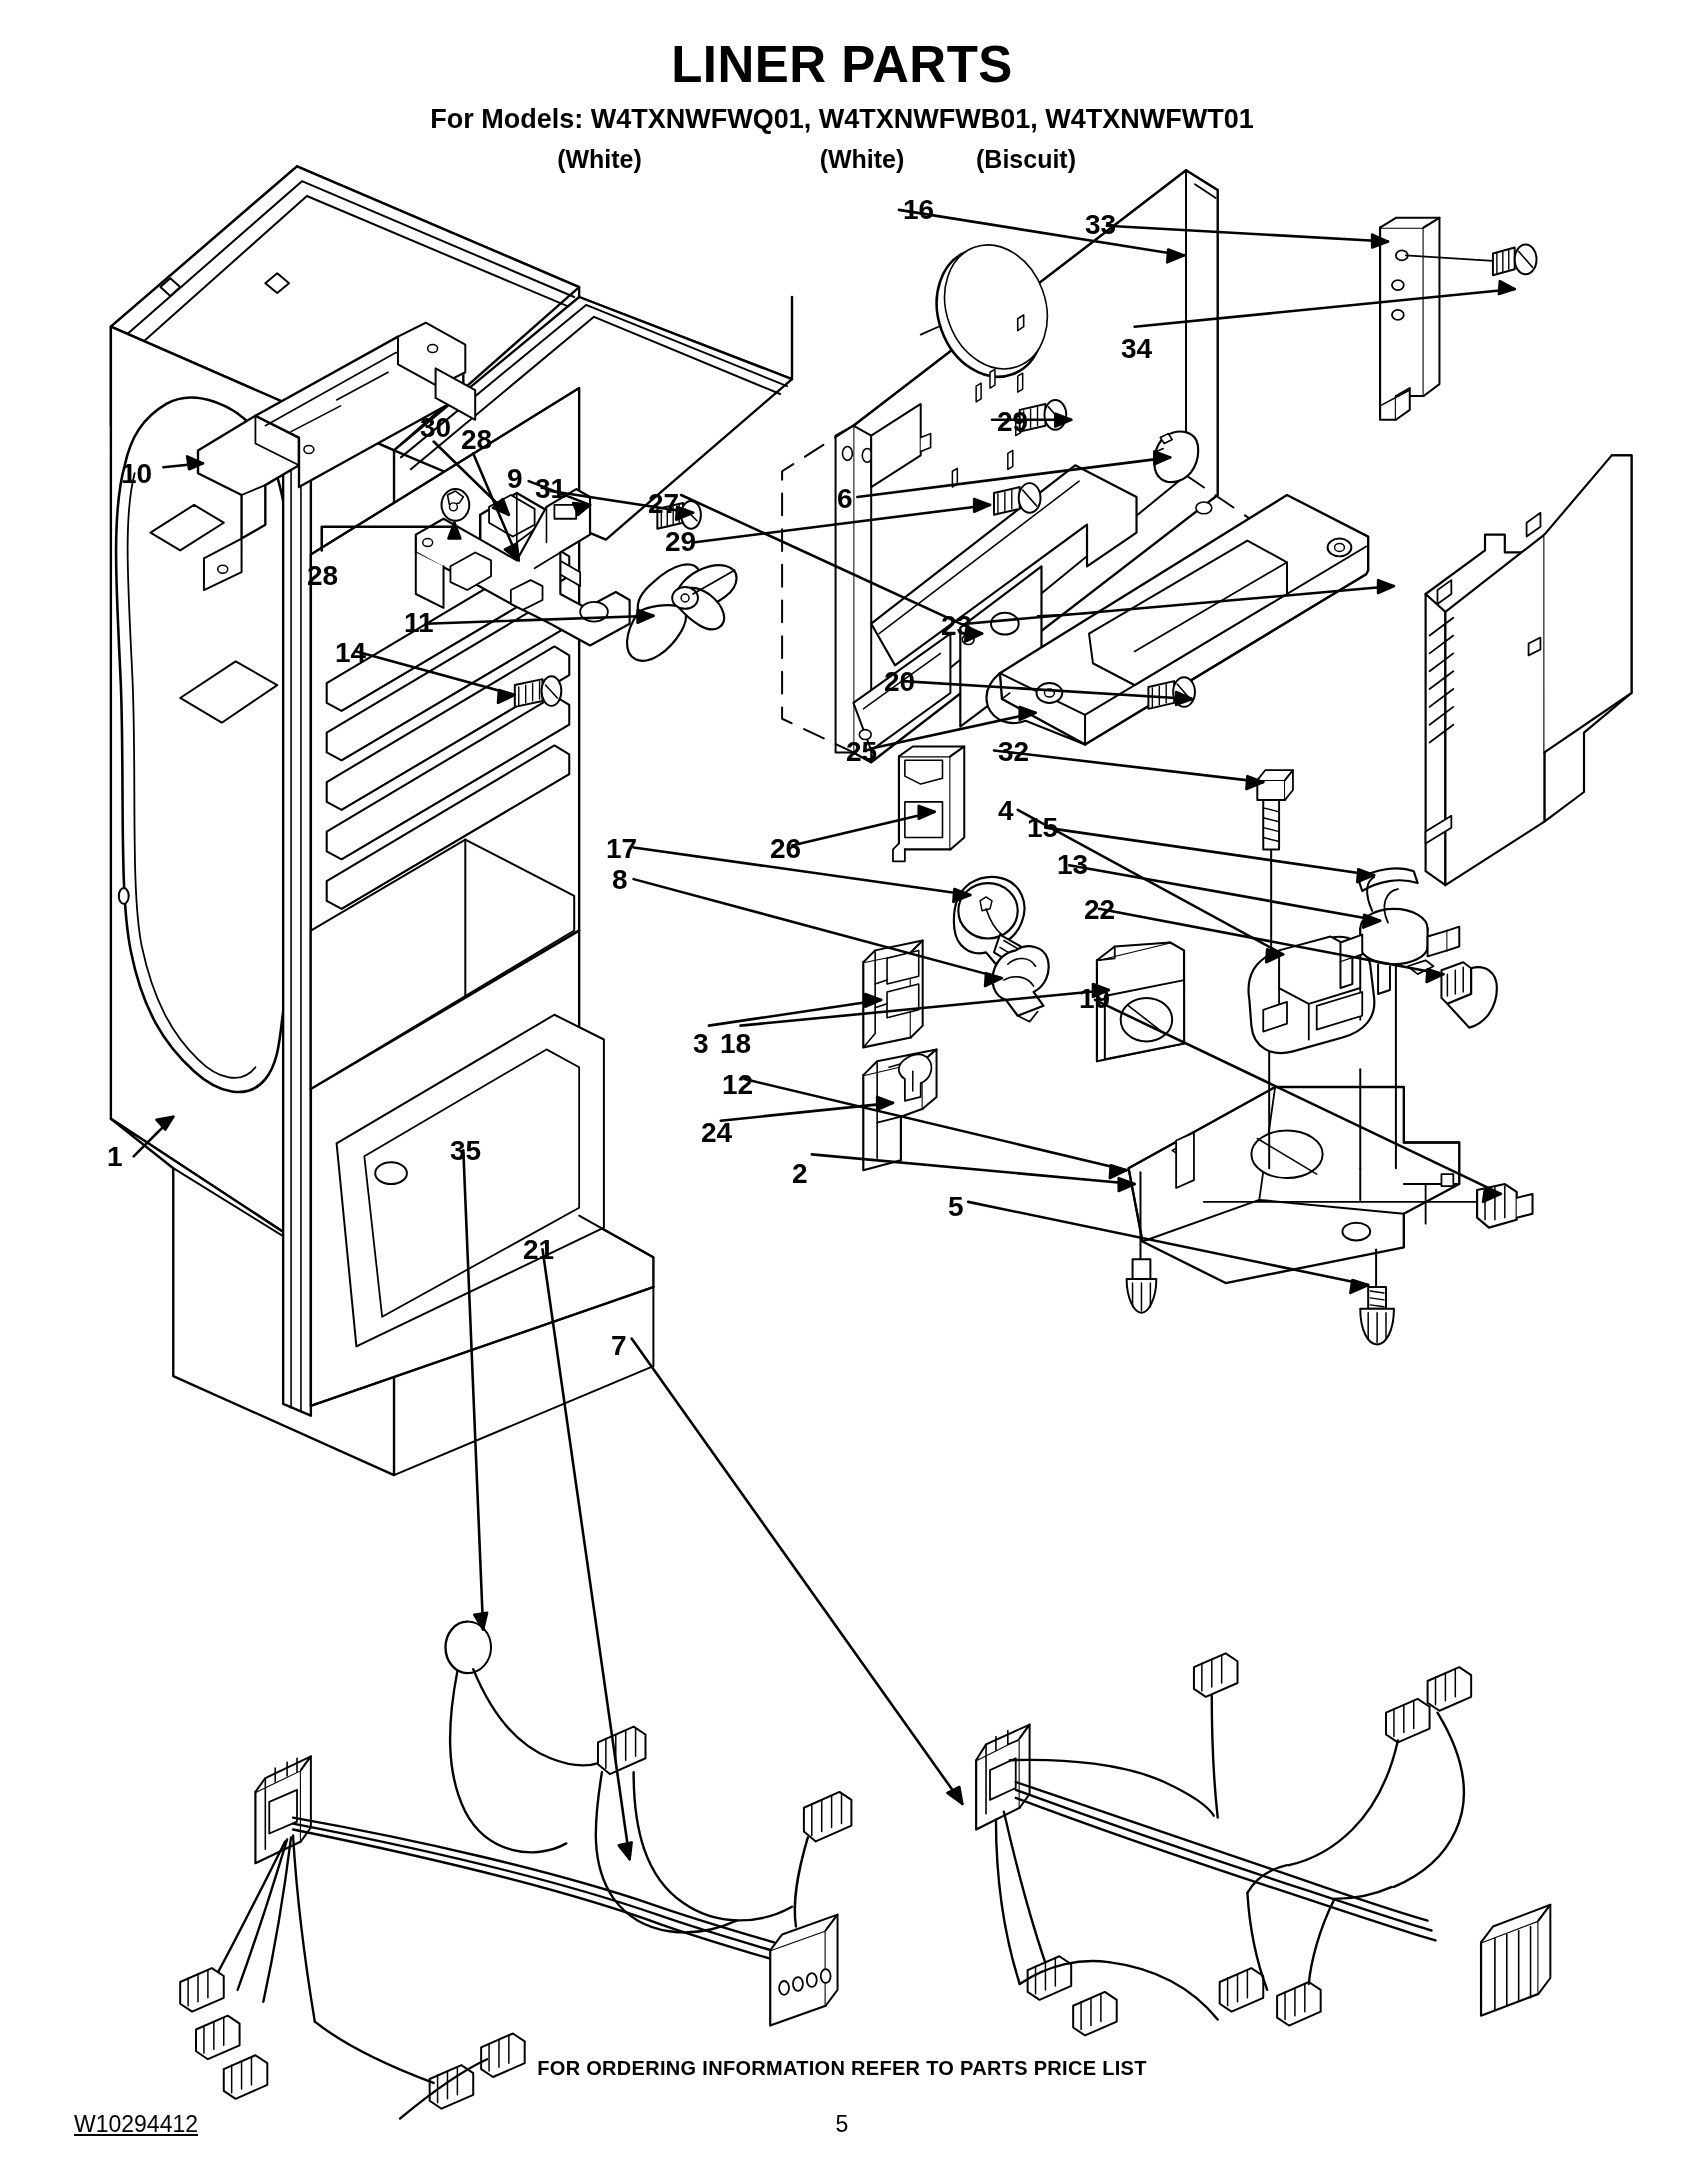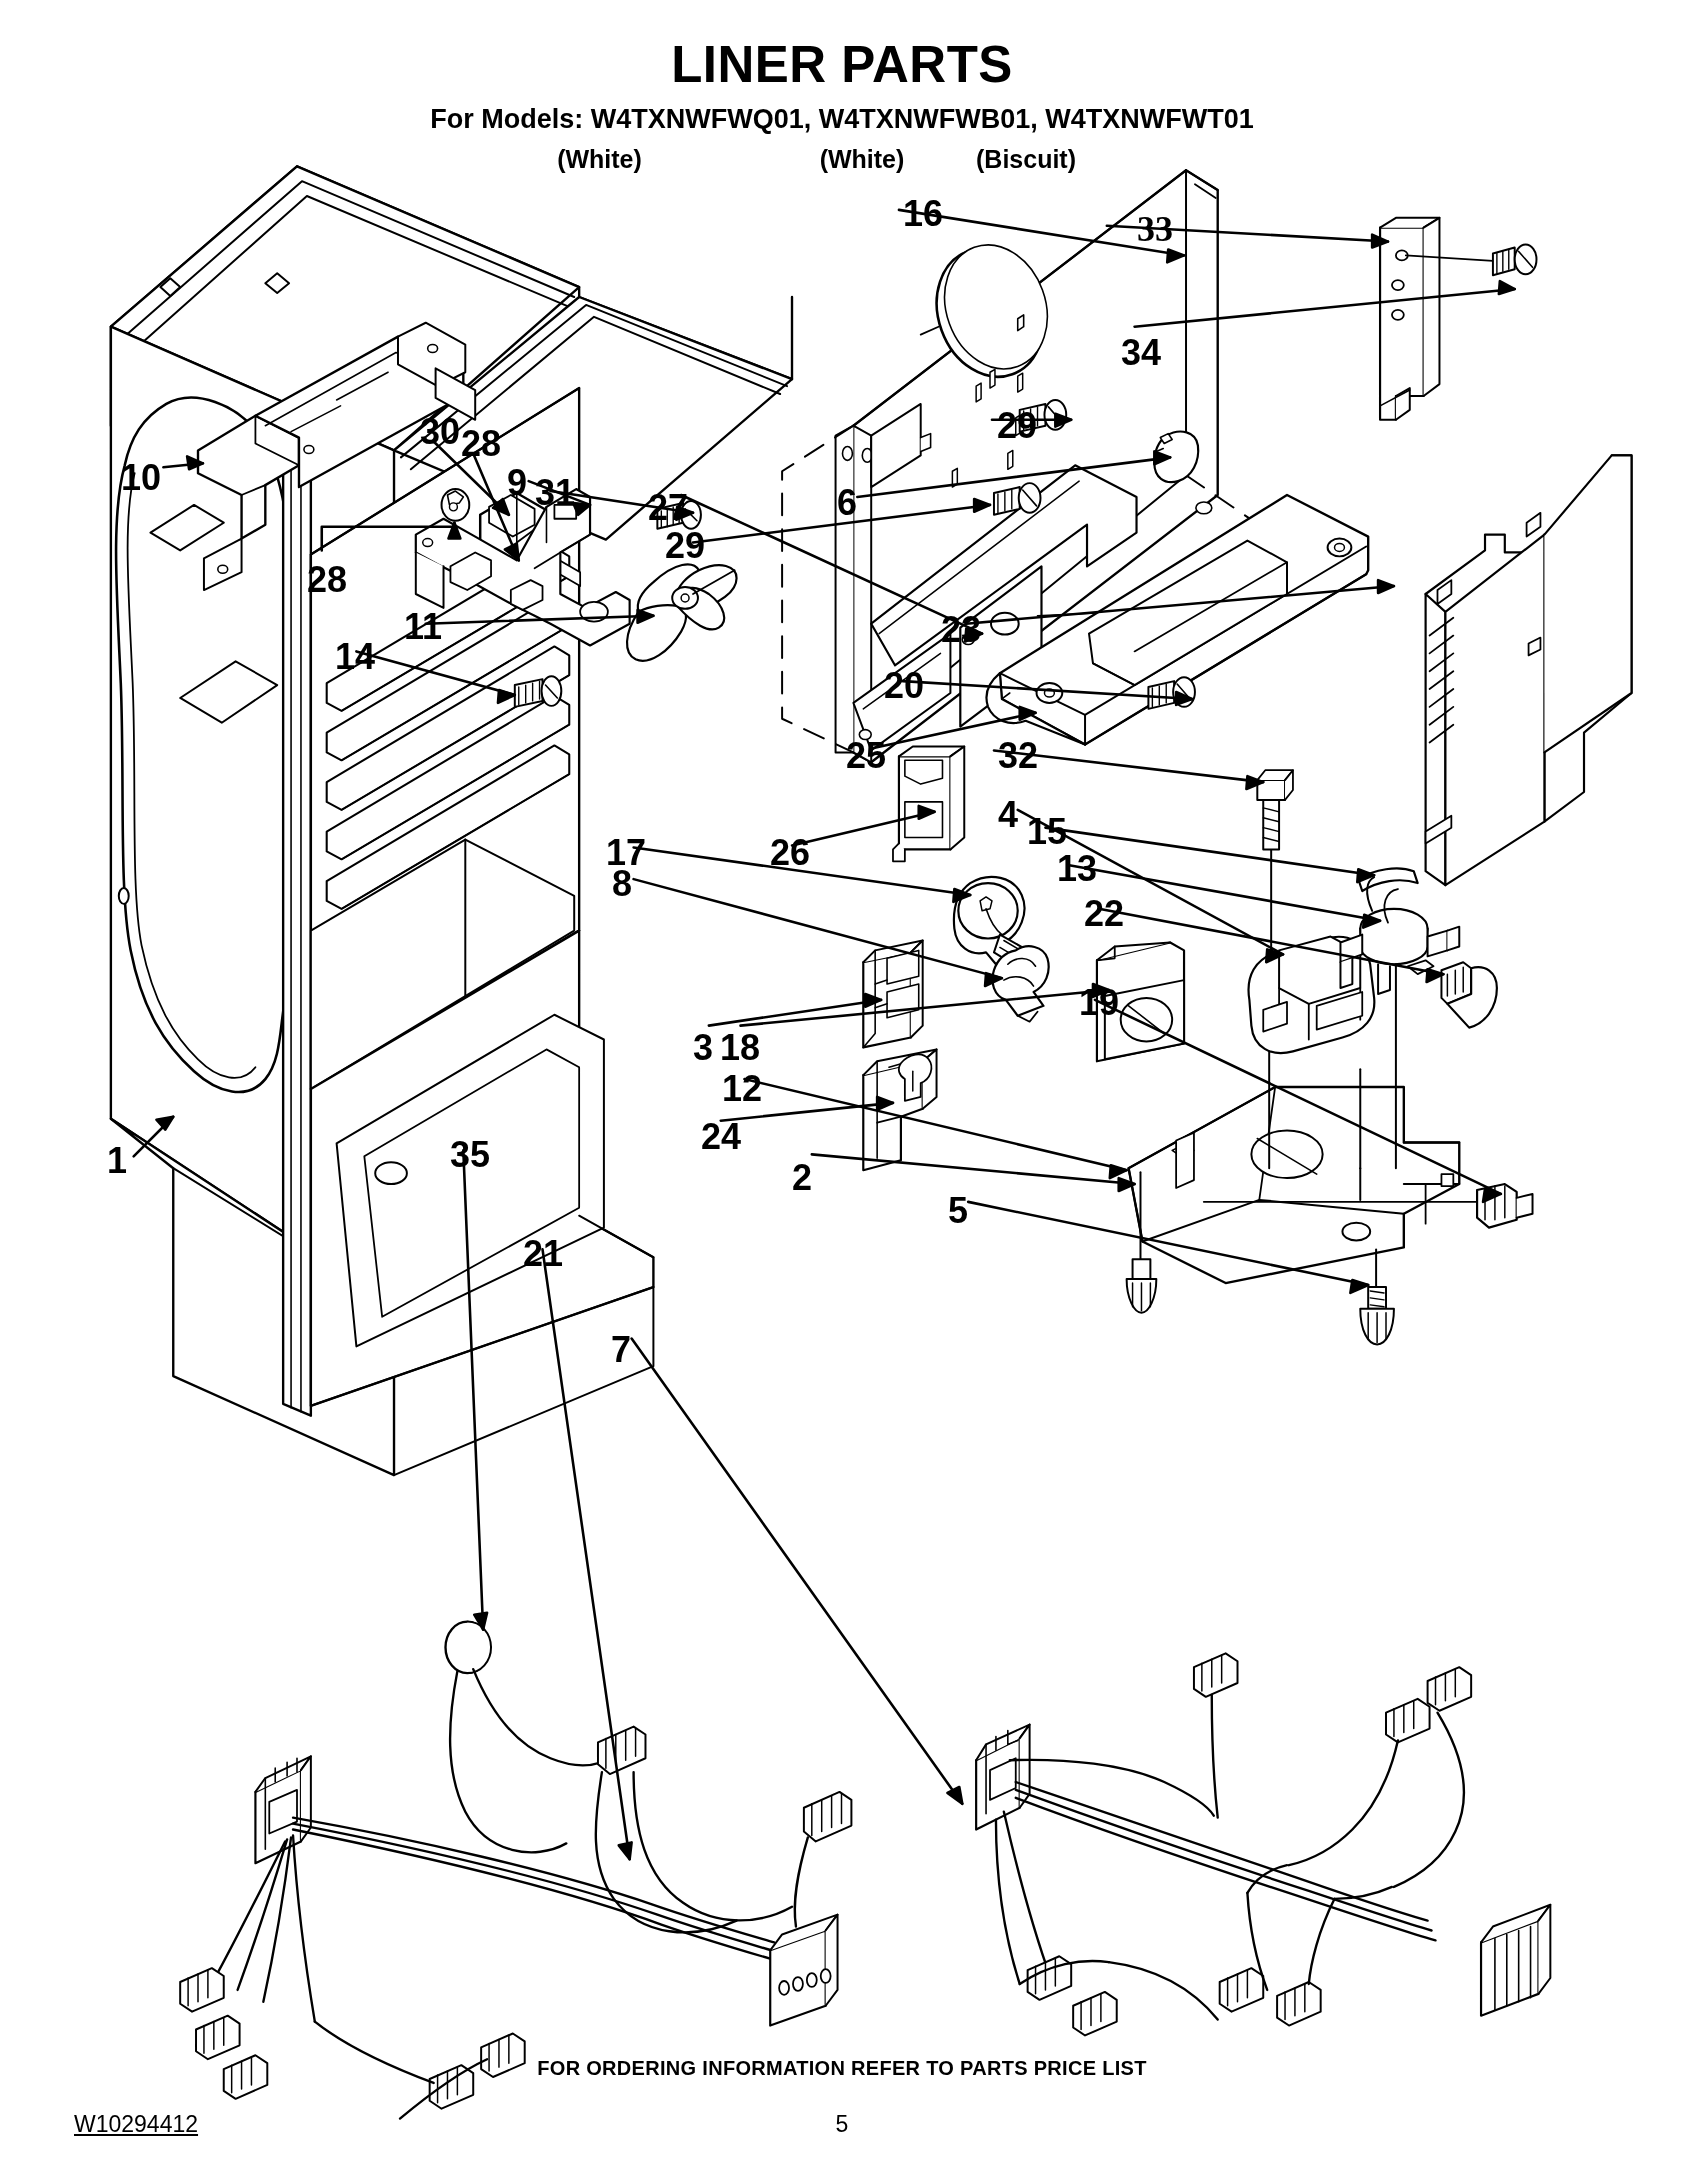--- a/index.html
+++ b/index.html
@@ -35,21 +35,21 @@
   }
   .foot-left{position:absolute;left:74px;top:2111px;font-size:23px;text-decoration:underline;}
   .foot-page{position:absolute;left:0;right:0;top:2111px;text-align:center;font-size:23px;}
 
   
   .diagram{position:absolute;left:0;top:0;width:1684px;height:2179px;}
   .diagram svg{display:block;}
 
   
   .callout{
-    position:absolute;font-size:36px;font-weight:bold;
+    position:absolute;font-size:28px;font-weight:bold;
     font-family:"Liberation Sans", sans-serif;
     line-height:1;white-space:nowrap;
   }
 </style>
 </head>
 <body>
 
 <div class="page">
 
   <div class="hdr">
@@ -761,21 +761,21 @@
     <div class="callout" style="left:846px;  top:738px;">25</div>
     <div class="callout" style="left:770px;  top:835px;">26</div>
     <div class="callout" style="left:648px;  top:490px;">27</div>
     <div class="callout" style="left:461px;  top:426px;">28</div>
     <div class="callout" style="left:307px;  top:562px;">28</div>
     <div class="callout" style="left:997px; top:408px;">29</div>
     <div class="callout" style="left:665px;  top:528px;">29</div>
     <div class="callout" style="left:420px;  top:414px;">30</div>
     <div class="callout" style="left:535px;  top:475px;">31</div>
     <div class="callout" style="left:998px; top:738px;">32</div>
-    <div class="callout" style="left:1137px; top:211px;font-family:Liberation Serif, serif;">33</div>
+    <div class="callout" style="left:1085px; top:211px;">33</div>
     <div class="callout" style="left:1121px; top:335px;">34</div>
     <div class="callout" style="left:450px;  top:1137px;">35</div>
   </div>
 
   <div class="foot-note">FOR ORDERING INFORMATION REFER TO PARTS PRICE LIST</div>
   <div class="foot-left">W10294412</div>
   <div class="foot-page">5</div>
 
 </div>
 

